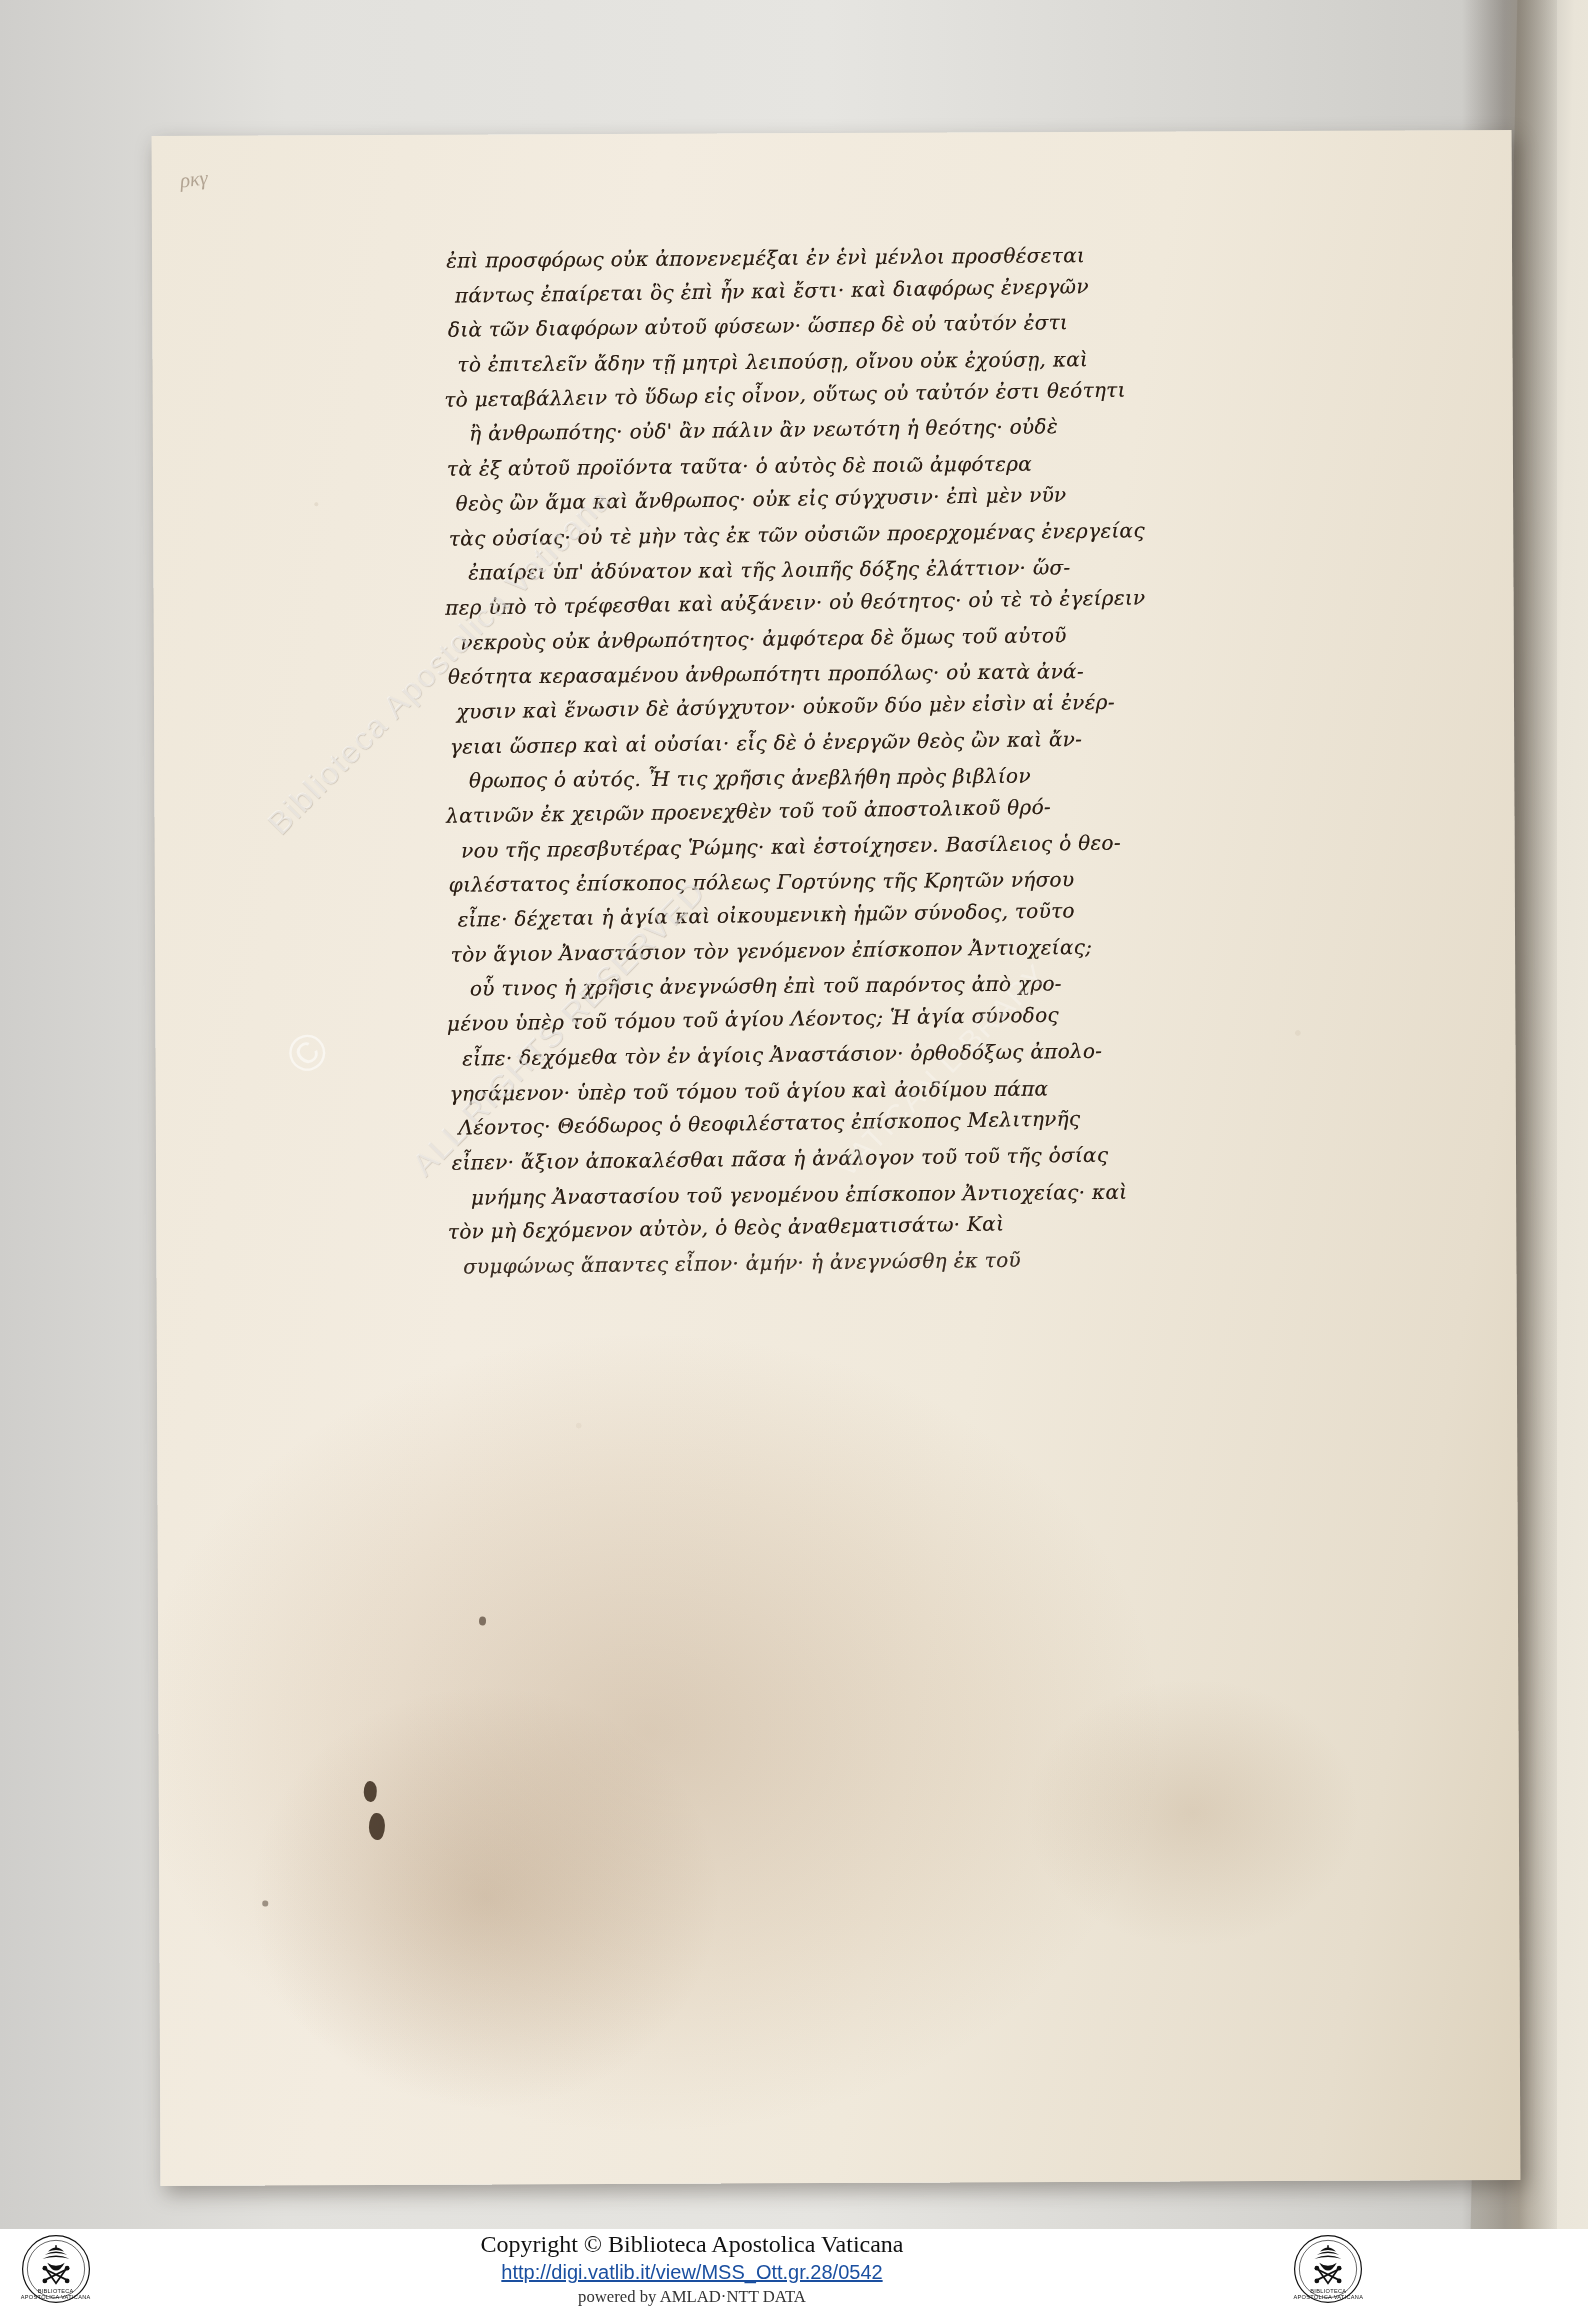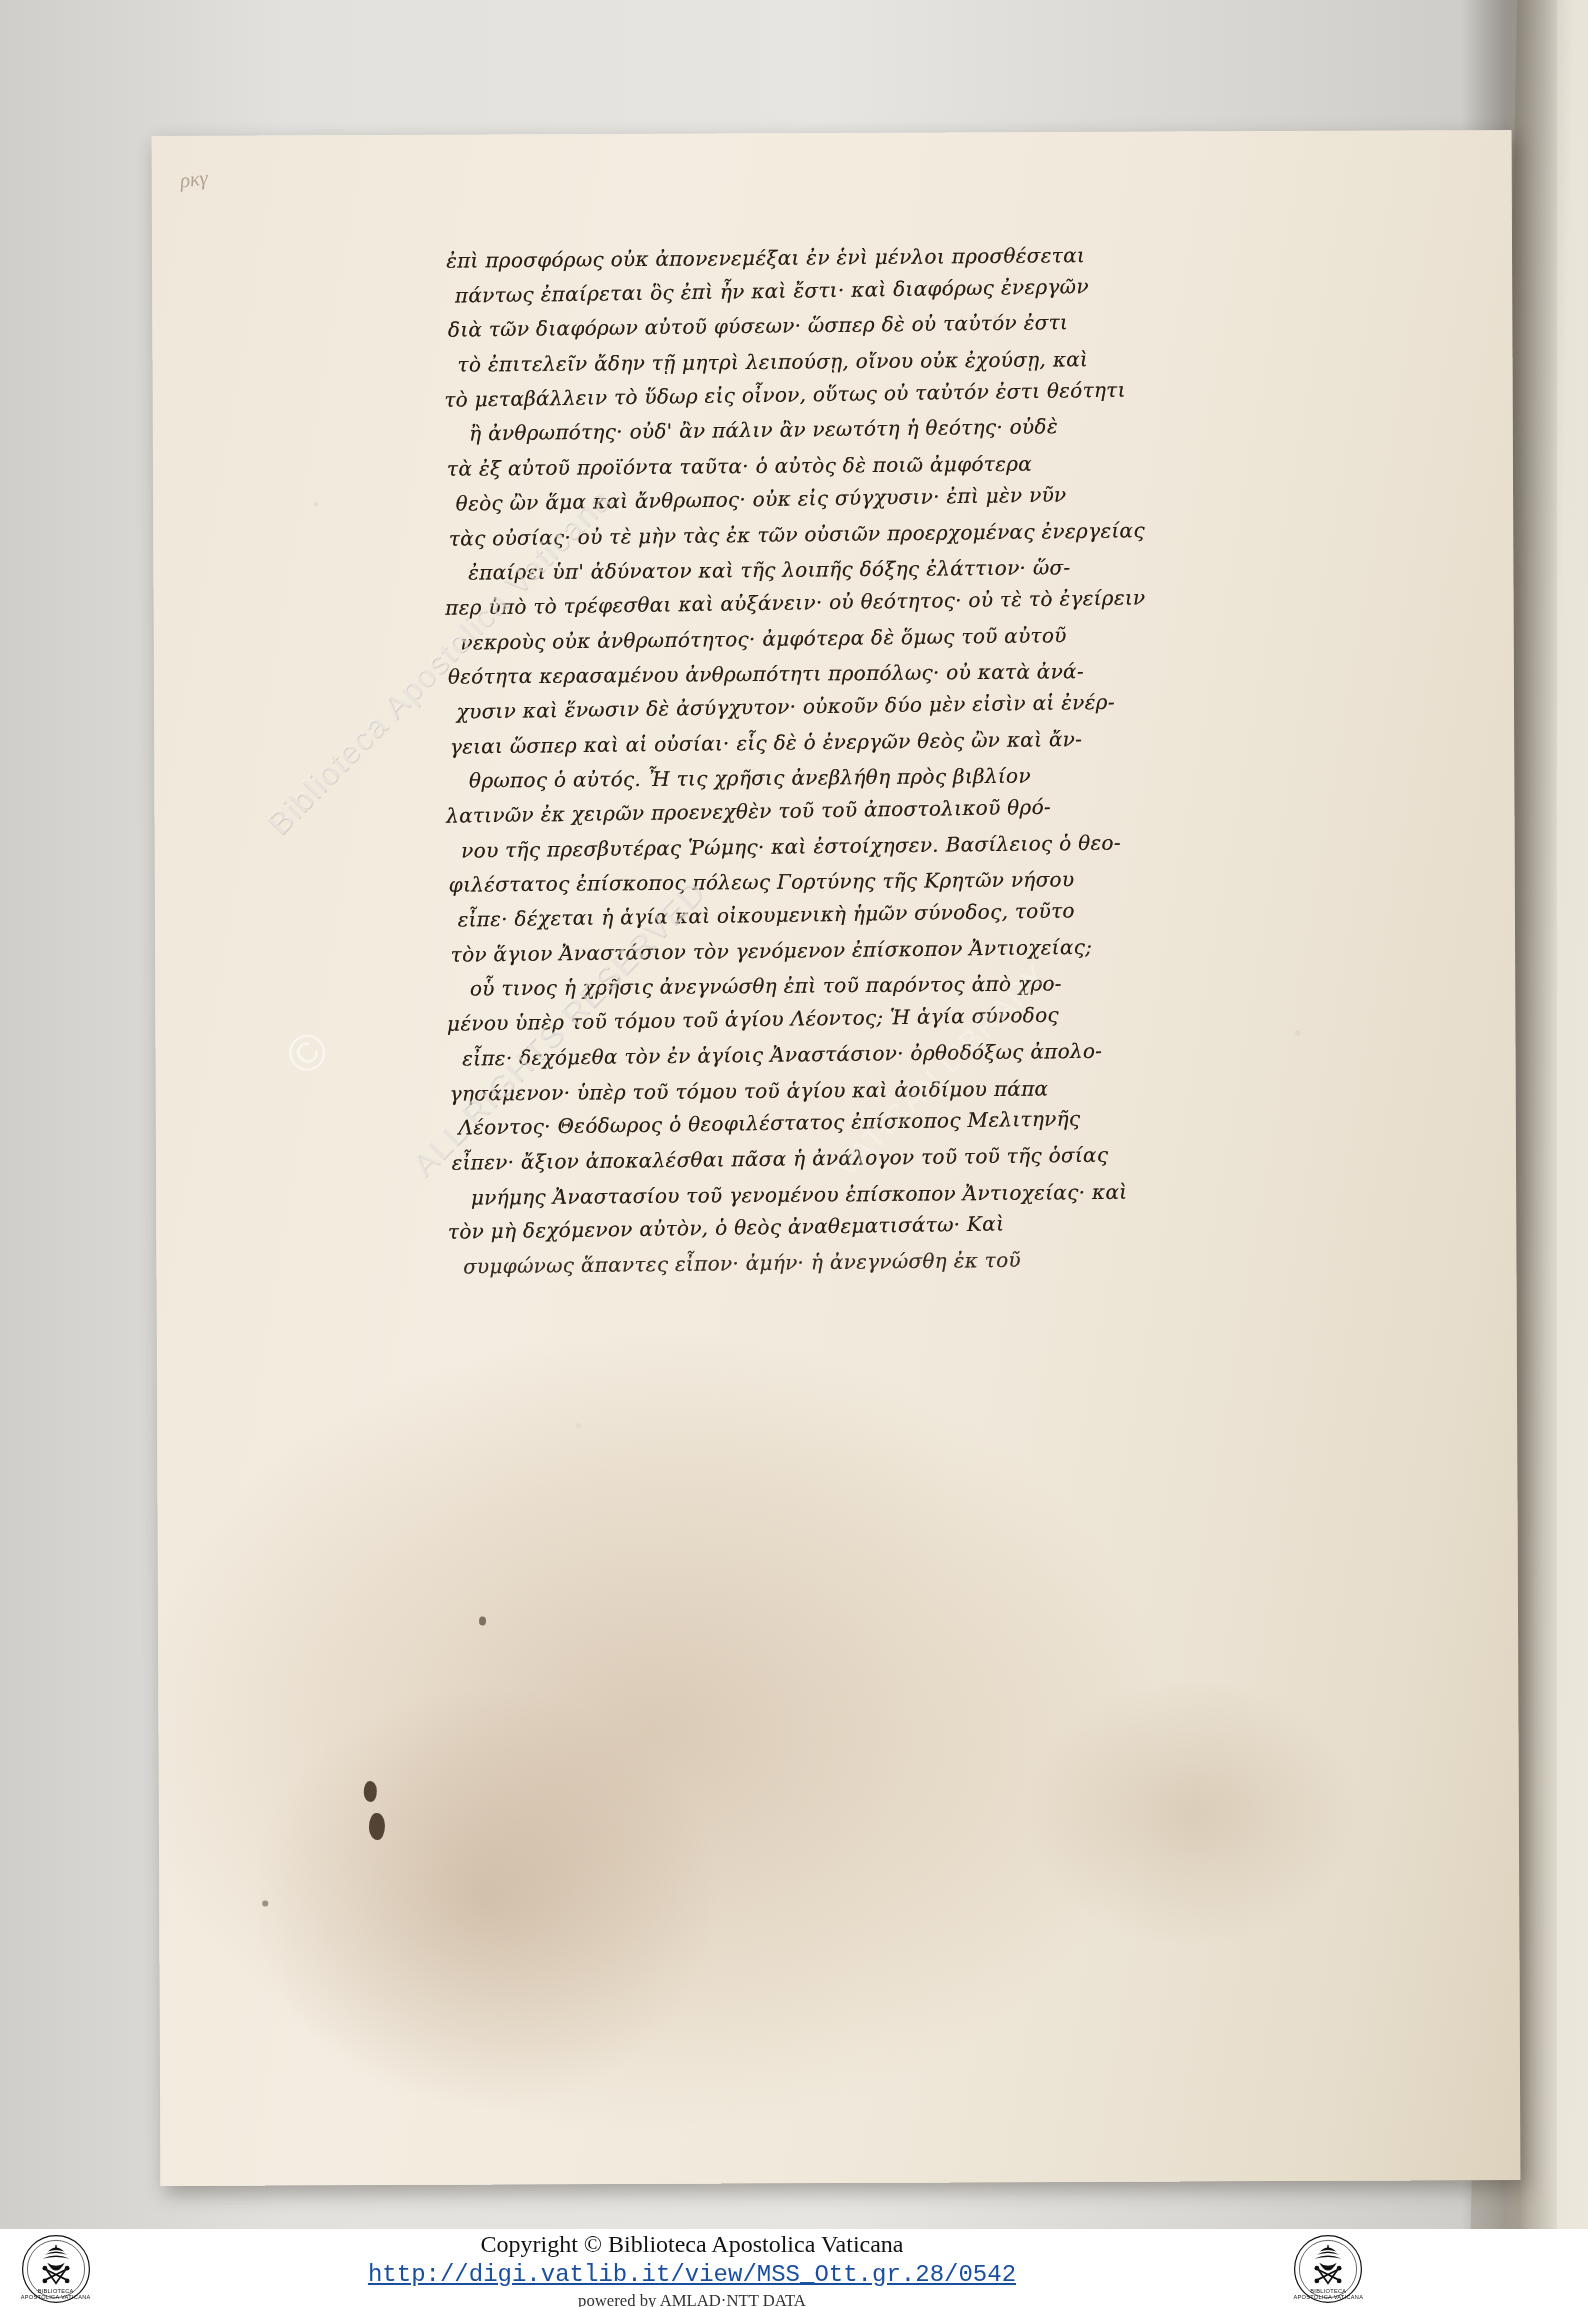--- a/index.html
+++ b/index.html
@@ -177,35 +177,35 @@
 
   
   #footer {
     position: absolute;
     left: 0;
     top: 2229px;
     width: 1384px;
     height: 78px;
     background: #ffffff;
     display: flex;
-    align-items: flex-start;
+    align-items: flex-end;
     justify-content: center;
   }
   #footer-center {
     text-align: center;
     line-height: 1.28;
   }
   #copyright-line {
     font-family: "Liberation Serif", serif;
     font-size: 24px;
     color: #111111;
   }
   #url-line {
-    font-family: Liberation Mono, monospace;
-    font-size: 24px;
+    font-family: Liberation Sans, sans-serif;
+    font-size: 20px;
     color: #1a4fa0;
     text-decoration: underline;
   }
   #powered-line {
     font-family: Liberation Serif, serif;
     font-size: 16.7px;
     color: #333333;
   }
   .seal {
     position: absolute;

